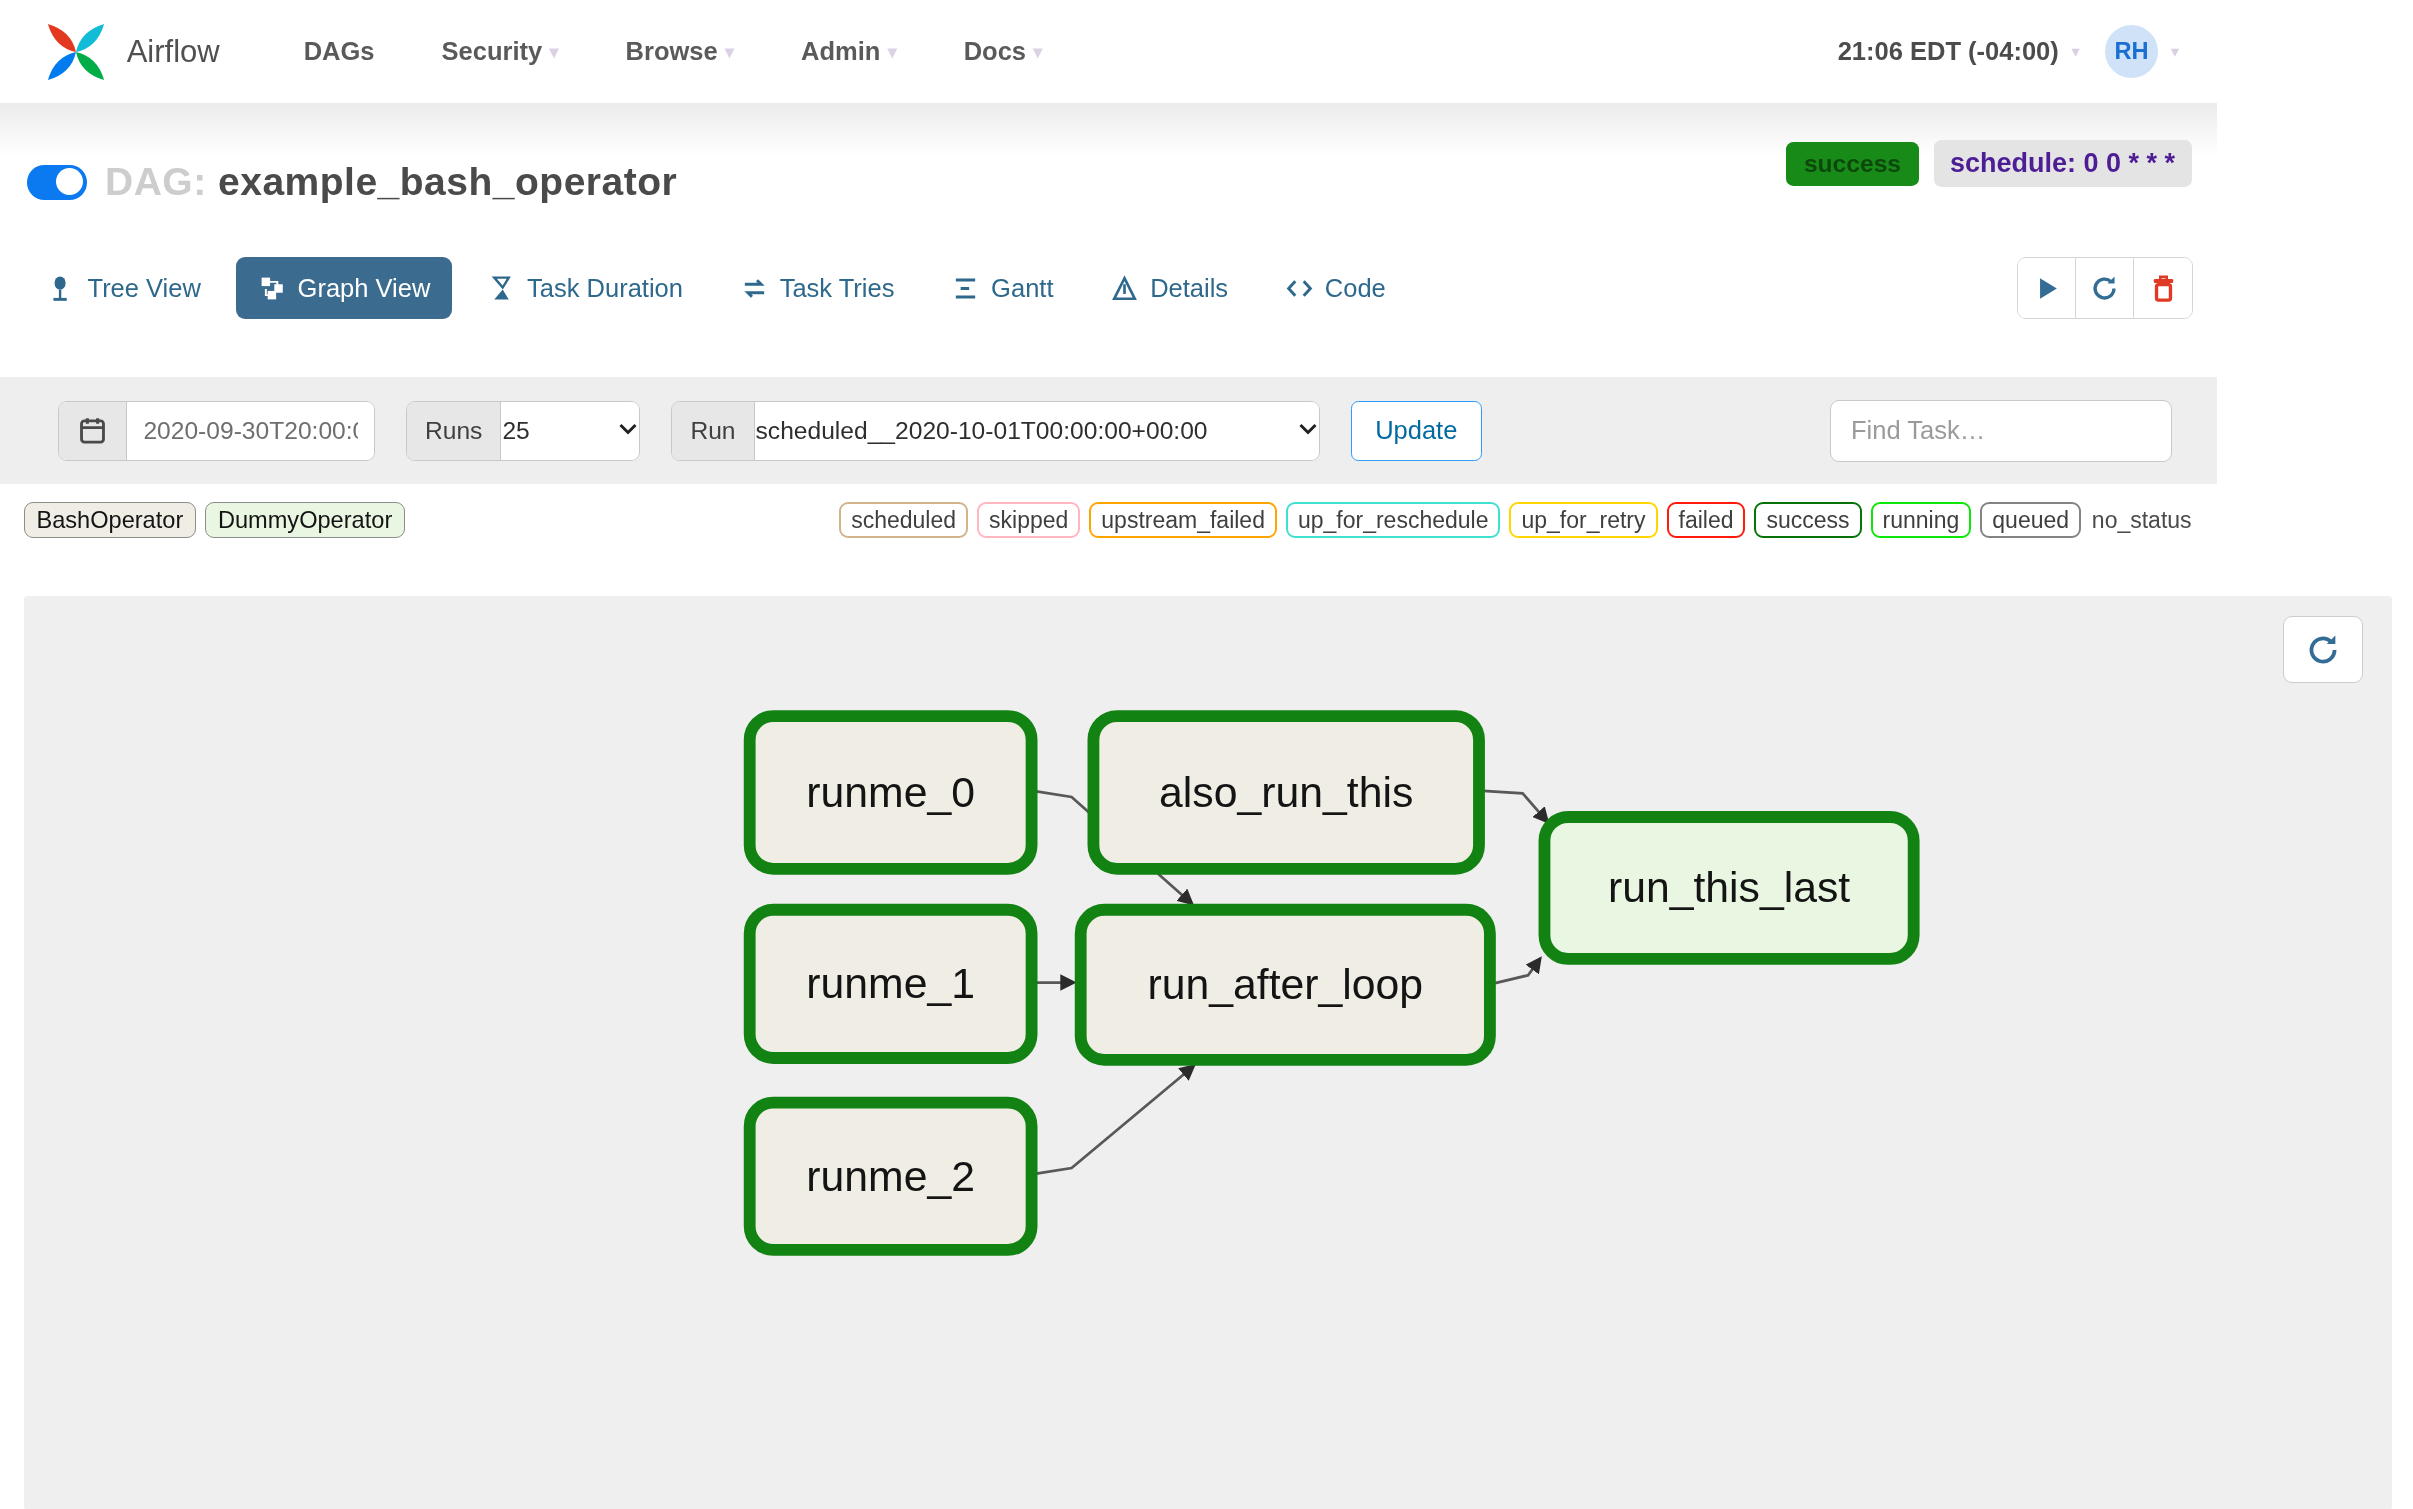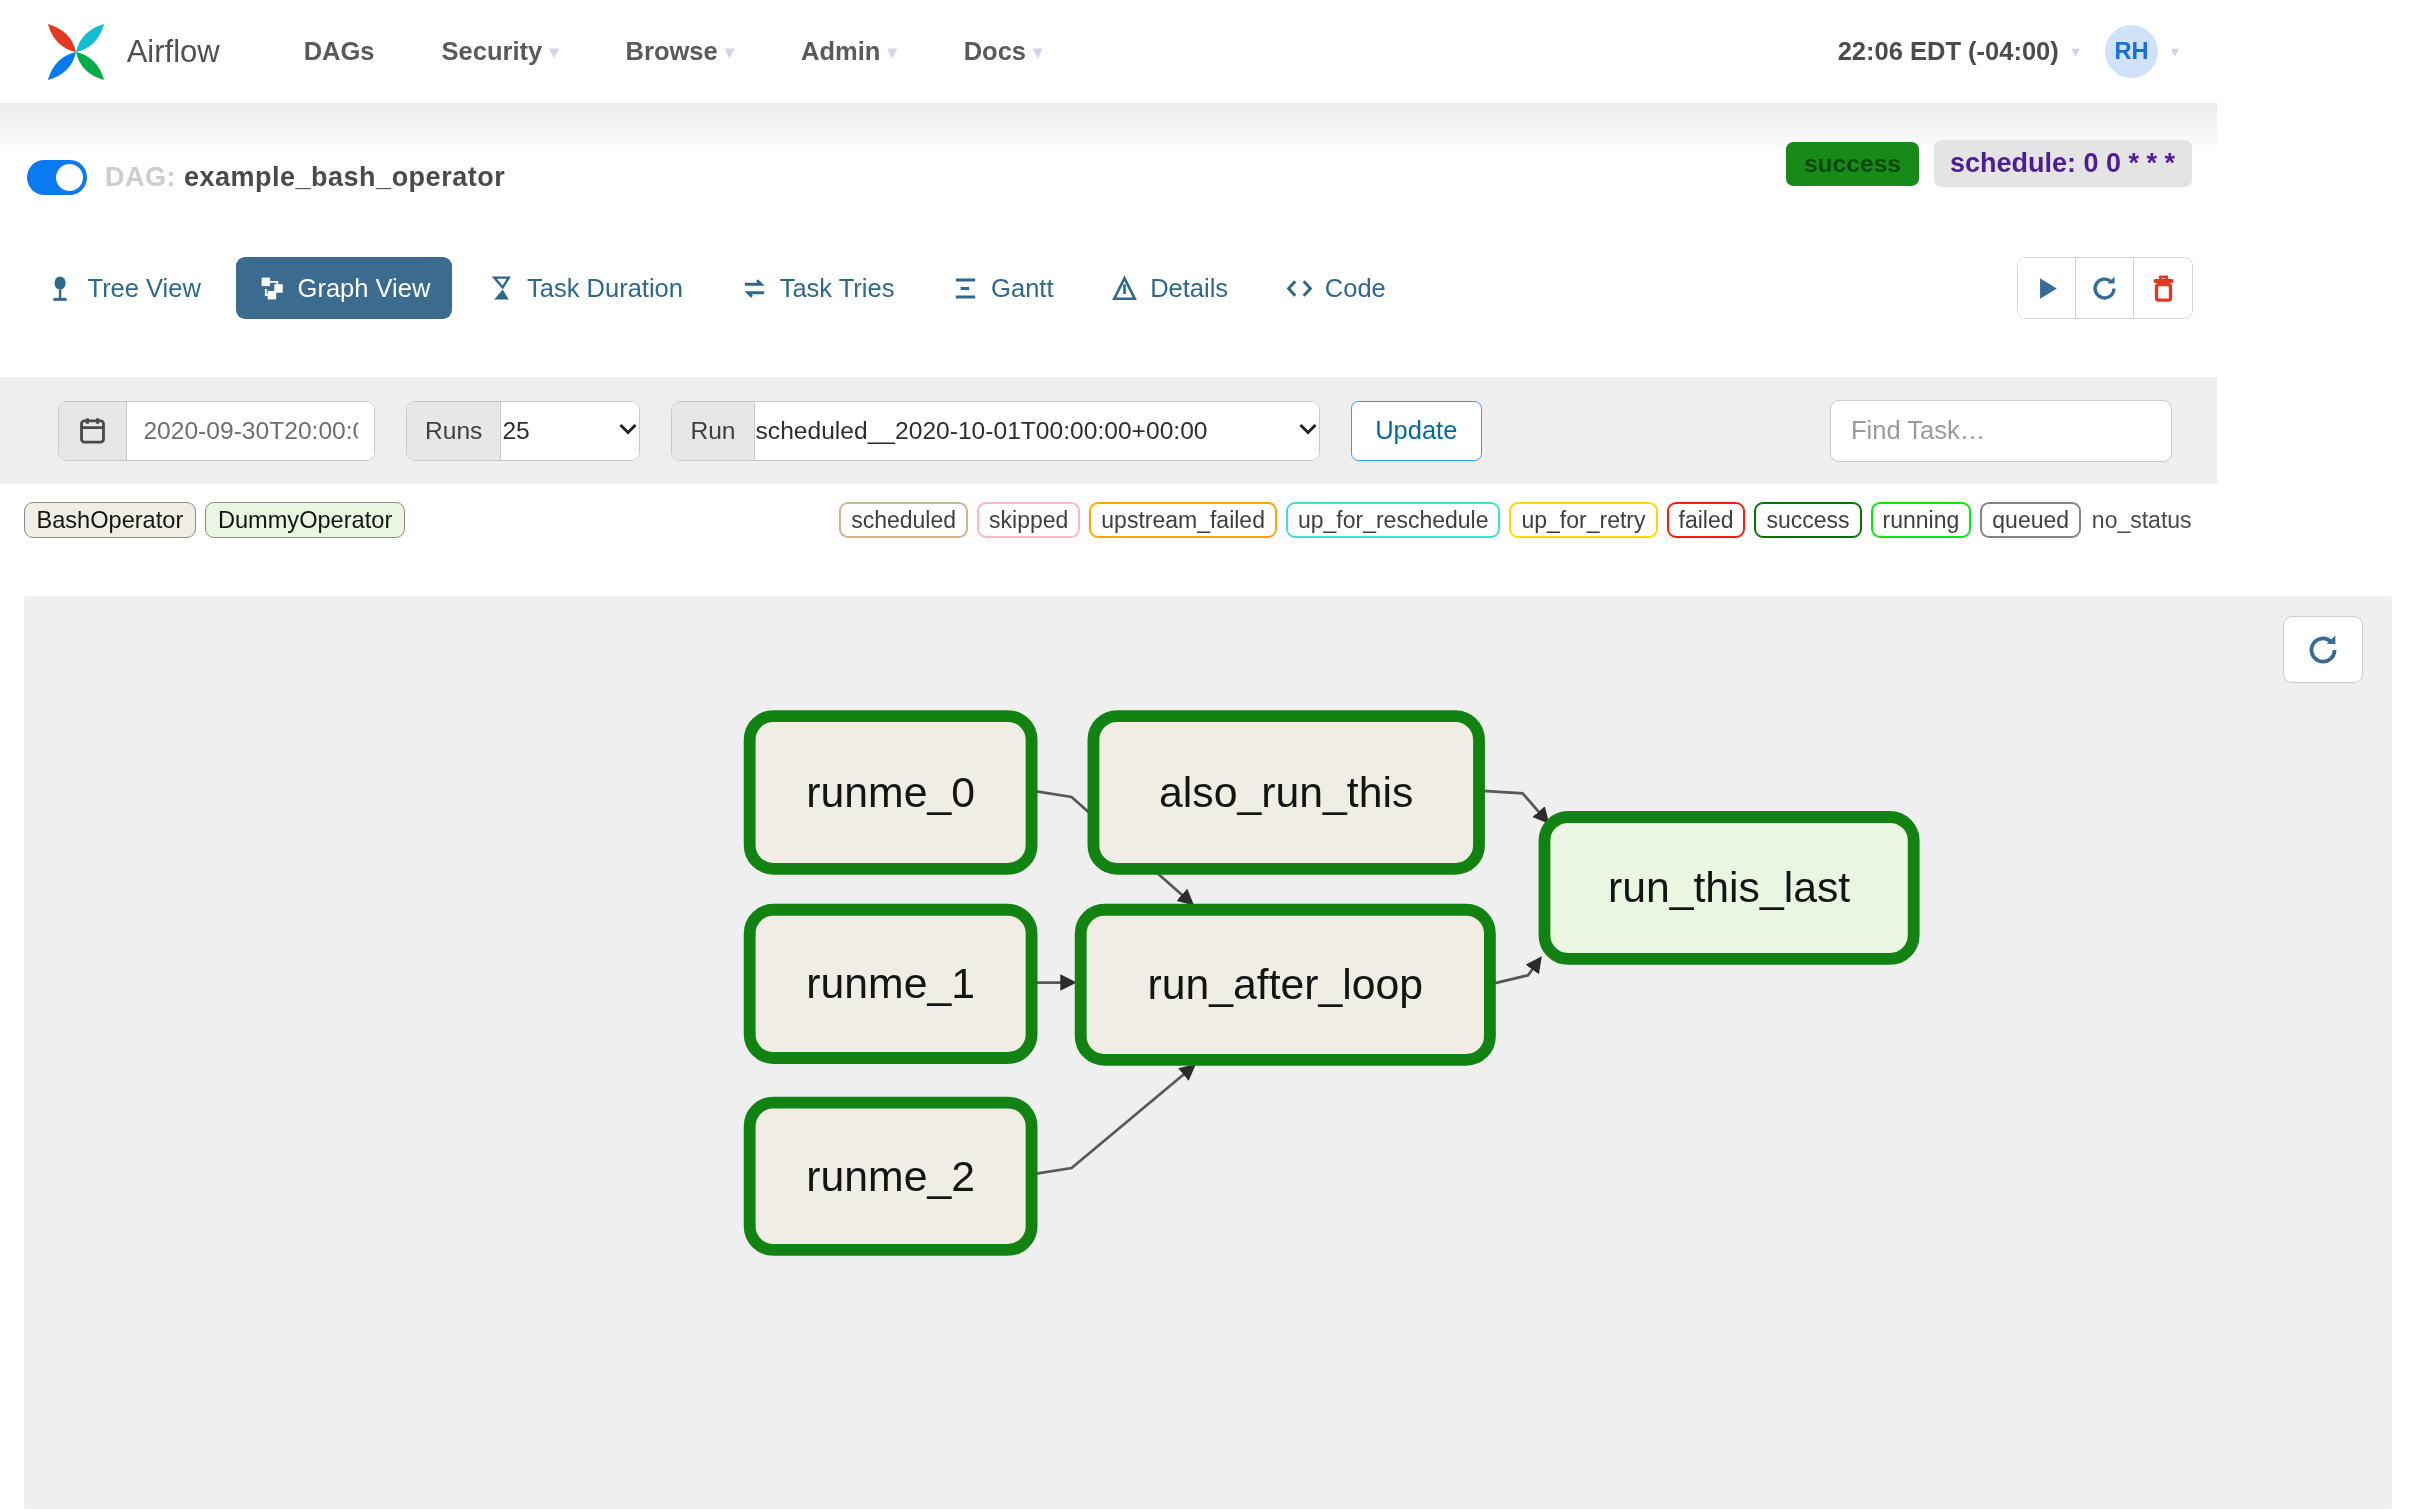--- a/index.html
+++ b/index.html
@@ -17,21 +17,21 @@
   .nav-right { margin-left:auto; display:flex; align-items:center; gap:12.7px; }
   .clock { font-size:25.5px; font-weight:bold; color:#4c4c4c; }
   .caret-gray { font-size:16.4px; color:#d9cfe3; }
   .avatar { width:53px; height:53px; border-radius:50%; background:#cfe2f8; color:#1a6fd4; font-weight:bold; font-size:23.6px; display:flex; align-items:center; justify-content:center; margin-left:12.7px; }
   .fade { position:absolute; top:103px; left:0; right:0; height:53px; background:linear-gradient(#ebebeb,#ffffff); }
 
   
   .title-row { position:absolute; top:160px; left:27px; right:25.5px; display:flex; align-items:center; gap:18px; }
   .toggle { width:60px; height:35px; border-radius:17.3px; background:#0b79f0; position:relative; flex:none; cursor:pointer; }
   .toggle .knob { position:absolute; right:3.6px; top:3.6px; width:27px; height:27px; border-radius:50%; background:#fff; }
-  .title-row h1 { font-size:27px; font-weight:bold; letter-spacing:0.5px; }
+  .title-row h1 { font-size:39px; font-weight:bold; letter-spacing:0.5px; }
   .dag-prefix { color:#cdcdcd; }
   .dag-name { color:#4a4a4a; }
   .title-badges { position:absolute; right:0; top:-20px; display:flex; gap:14.6px; align-items:center; }
   .badge-success { background:#178a17; color:rgba(0,0,0,0.48); font-weight:bold; font-size:24.6px; padding:8.2px 18px; border-radius:7.3px; }
   .badge-schedule { background:#e4e4e4; color:#4c1d95; font-weight:bold; font-size:27px; padding:8.2px 16.4px; border-radius:7.3px; }
 
   
   .tabs-row { position:absolute; top:257px; left:25.5px; right:23.6px; display:flex; align-items:center; }
   .tabs { display:flex; align-items:center; gap:12.7px; }
   .tab { display:flex; align-items:center; gap:11px; font-size:25.5px; color:#2e688c; background:transparent; border:none; padding:16.4px 22px; border-radius:9px; cursor:pointer; font-family:inherit; }
@@ -104,21 +104,21 @@
         <a class="nav-link">
           <span>Admin</span>
           <span class="caret">▾</span>
         </a>
         <a class="nav-link">
           <span>Docs</span>
           <span class="caret">▾</span>
         </a>
       </nav>
     <div class="nav-right">
-      <span class="clock">22:06 EDT (-04:00)</span>
+      <span class="clock">21:06 EDT (-04:00)</span>
       <span class="caret-gray">▾</span>
       <span class="avatar">RH</span>
       <span class="caret-gray">▾</span>
     </div>
   </header>
   <div class="fade"></div>
 
   <div class="title-row">
     <span class="toggle">
         <span class="knob"></span>

